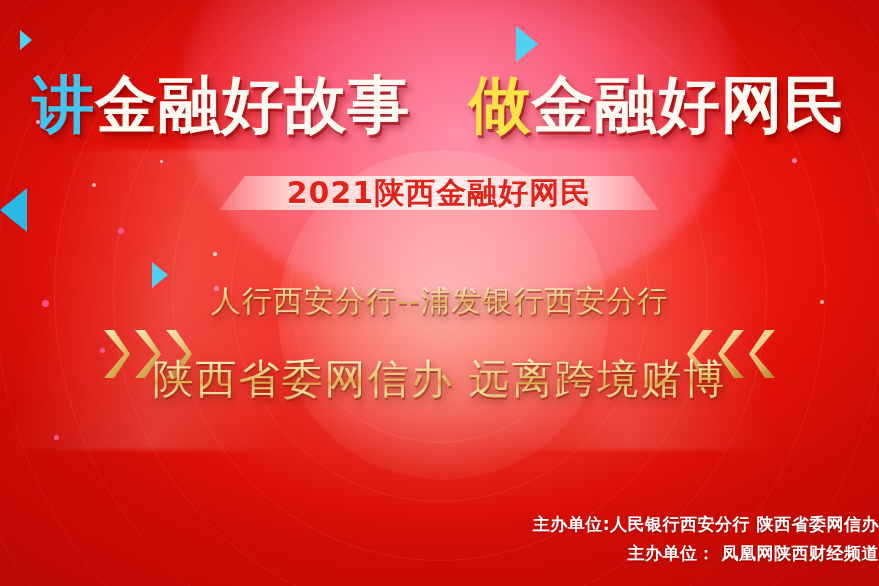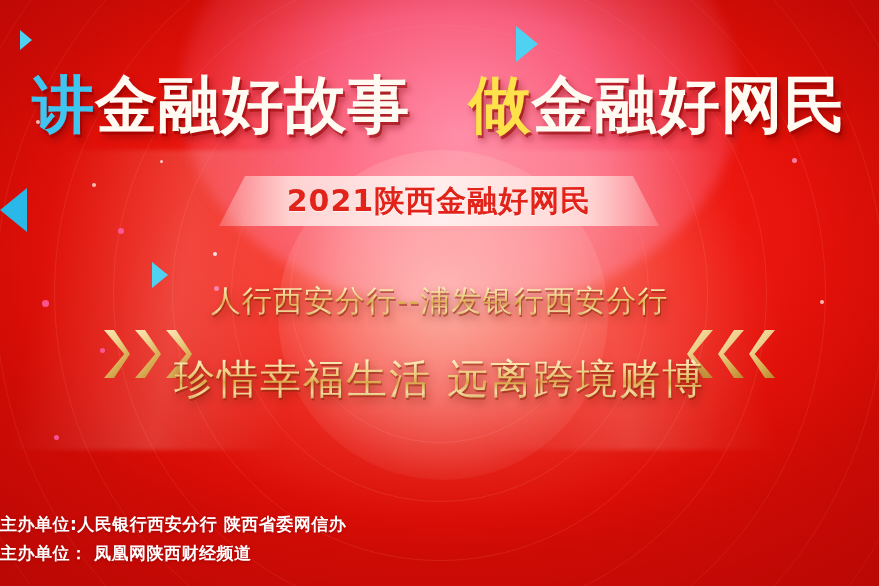--- a/index.html
+++ b/index.html
@@ -92,21 +92,21 @@
   
   .chip{
     position:absolute;
     border-radius:2px;
     z-index:-1;
   }
 
   
   .ribbon{
     position:absolute;left:219px;top:176px;
-    width:440px;height:50px;
+    width:440px;height:34px;
     background:linear-gradient(90deg,
         rgba(255,190,195,.30) 0%,
         rgba(255,225,222,.88) 16%,
         rgba(255,242,240,.95) 50%,
         rgba(255,225,222,.88) 84%,
         rgba(255,190,195,.30) 100%);
     clip-path:polygon(26px 0, calc(100% - 26px) 0, 100% 100%, 0 100%);
     display:flex;align-items:center;justify-content:center;
   }
   .ribbon-text{
@@ -148,21 +148,21 @@
     position:absolute;left:0;top:0;width:100%;height:100%;
     background:linear-gradient(135deg,#fbe8b8 0%,#edcf8a 35%,#d6a94f 70%,#b9872f 100%);
     filter:drop-shadow(2px 2px 0 rgba(130,30,10,.45));
   }
   .chevs.left .chev i{clip-path:polygon(0 0,10px 0,100% 50%,10px 100%,0 100%,78% 50%);}
   .chevs.right .chev i{clip-path:polygon(100% 0,calc(100% - 10px) 0,0 50%,calc(100% - 10px) 100%,100% 100%,22% 50%);}
 
   
   .footer{
     position:absolute;left:0;right:0;bottom:18px;
-    text-align:left;
+    text-align:right;
     color:#ffffff;
     font-family:"DejaVu Sans","Liberation Sans",sans-serif;
     font-weight:bold;
     font-size:17px;
     line-height:1.72;
     letter-spacing:.5px;
     text-shadow:0 1px 3px rgba(130,0,0,.6);
   }
   .footer div{white-space:nowrap;}
 </style>
@@ -245,21 +245,21 @@
       </div>
       <div class="chev">
         <i></i>
       </div>
       <div class="chev">
         <i></i>
       </div>
     </div>
 
   <div class="slogan-line">
-    <span class="gold">珍惜幸福生活 远离跨境赌博</span>
+    <span class="gold">陕西省委网信办 远离跨境赌博</span>
   </div>
 
   <div class="footer">
     <div>主办单位:人民银行西安分行  陕西省委网信办</div>
     <div>主办单位： 凤凰网陕西财经频道</div>
   </div>
 
 </div>
 
 </body></html>

